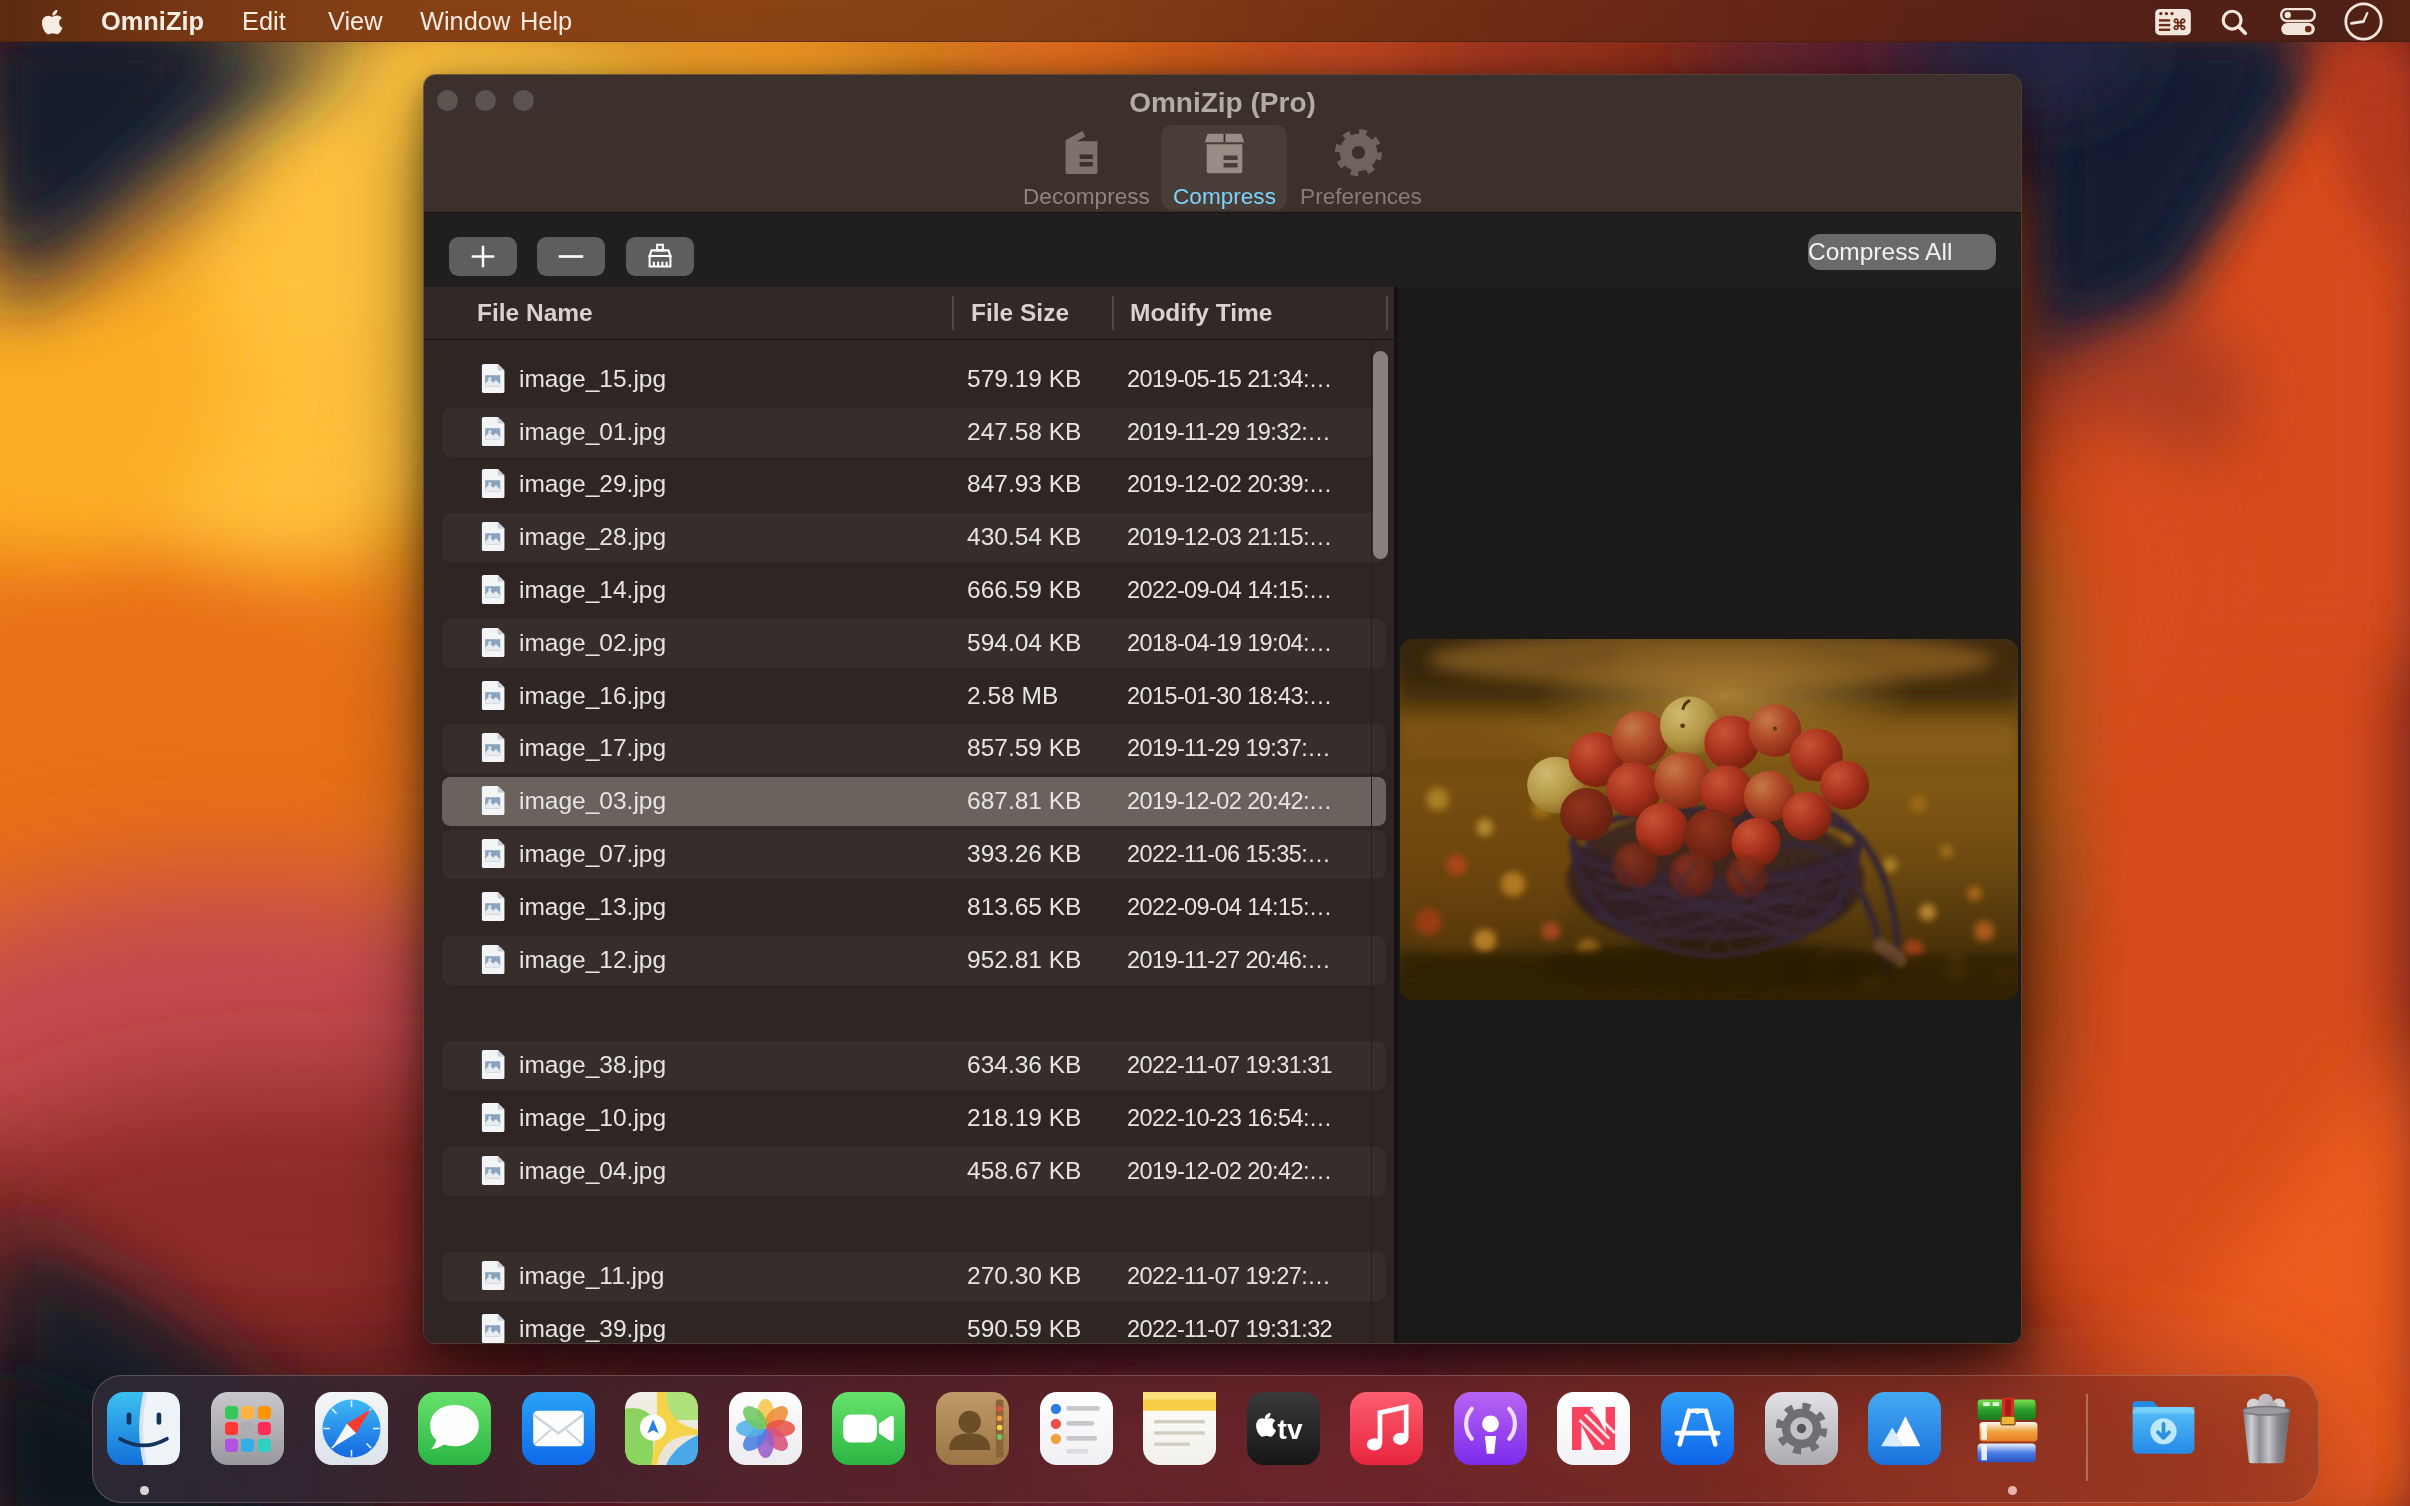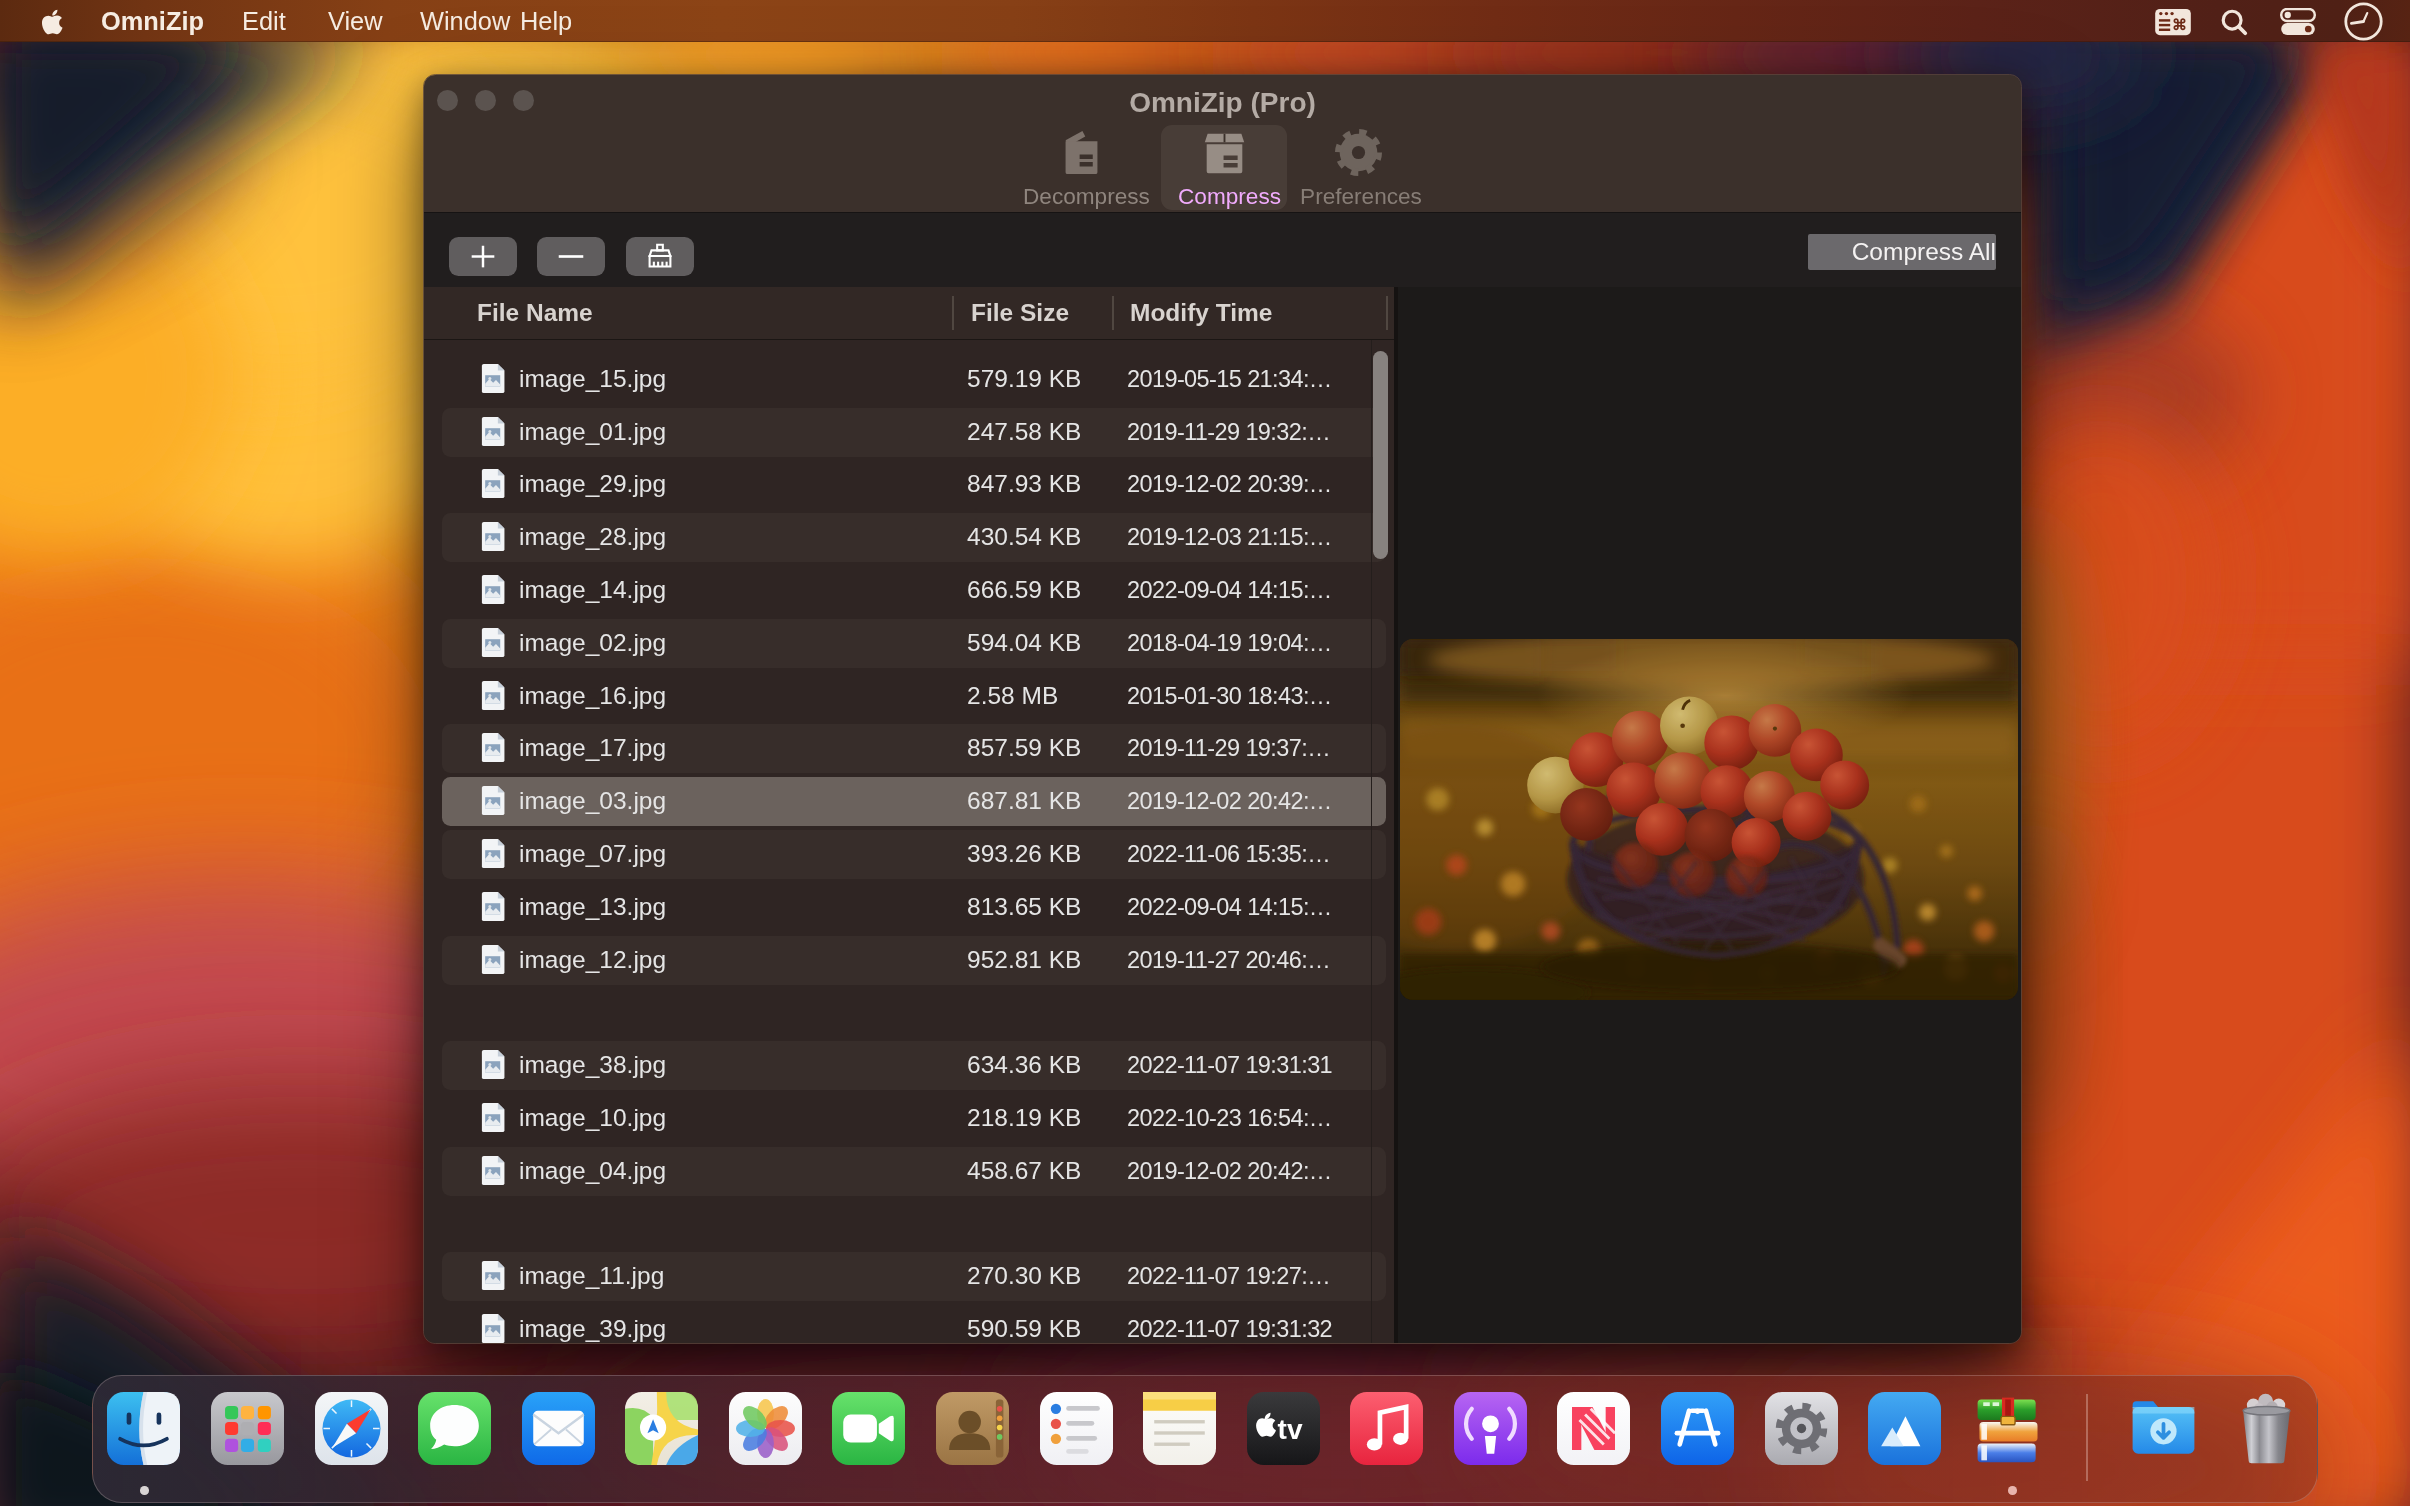--- a/index.html
+++ b/index.html
@@ -131,21 +131,21 @@
 </g>
     </svg>
     <span class="tablab" style="left:599px;width:122px;color:#8f857e;left:599px">Decompress</span>
     <svg class="abs" style="left:778px;top:56px" width="45" height="45" viewBox="0 0 48 48">
 <g fill="#978d85">
 <path d="M6,3 L42,3 L45,12 L3,12 Z"></path>
 <rect x="23" y="3" width="2" height="9" fill="#3b302b"></rect>
 <path d="M5,14 L43,14 L43,43 Q43,45 41,45 L7,45 Q5,45 5,43 Z M23,26 L38,26 L38,31 L23,31 Z M23,34 L38,34 L38,39 L23,39 Z" fill-rule="evenodd"></path>
 </g>
     </svg>
-    <span class="tablab" style="left:744px;width:113px;text-align:right;color:#f0abfc">Compress</span>
+    <span class="tablab" style="left:744px;width:113px;text-align:center;color:#7dd3fc">Compress</span>
     <svg class="abs" style="left:911px;top:54px" width="47" height="47" viewBox="0 0 50 50">
 <circle cx="25" cy="25" r="20" fill="#6e645d"></circle>
 <circle cx="25" cy="25" r="21" fill="none" stroke="#6e645d" stroke-width="8" stroke-dasharray="7.5 9"></circle>
 <circle cx="25" cy="25" r="7" fill="#3b302b"></circle>
     </svg>
     <span class="tablab" style="left:874px;width:126px;text-align:center;color:#877d76">Preferences</span>
     <div class="abs" style="left:0;top:137px;width:1597px;height:75px;background:#211e1e;border-top:0.9px solid #161313"></div>
     <div class="tbtn" style="left:24.5px;top:162px"><svg width="68" height="39" viewBox="0 0 72 41">
         <line x1="24" y1="20.5" x2="48" y2="20.5" stroke="#fff" stroke-width="2.6"></line>
         <line x1="36" y1="9" x2="36" y2="32" stroke="#fff" stroke-width="2.6"></line>
@@ -157,21 +157,21 @@
 <g stroke="#fff" stroke-width="2.2" fill="none">
 <path d="M33,8 L39,8 L39,14 L33,14 Z"></path>
 <path d="M27,14 L45,14 L47,20 L25,20 Z"></path>
 <path d="M25,20 L47,20 L47,31 L25,31 Z"></path>
 <path d="M29.5,31 L29.5,26"></path>
           <path d="M34,31 L34,26"></path>
           <path d="M38.5,31 L38.5,26"></path>
           <path d="M43,31 L43,26"></path>
 </g>
       </svg></div>
-    <div class="abs" style="left:1384px;top:159px;width:188px;height:36px;border-radius:2px;background:#6b696c;color:#f4f2f2;font-size:24.5px;text-align:right;line-height:36px">Compress All</div>
+    <div class="abs" style="left:1384px;top:159px;width:188px;height:36px;border-radius:12px;background:#6b696c;color:#f4f2f2;font-size:24.5px;text-align:left;line-height:36px">Compress All</div>
     <div class="abs" style="left:0;top:212px;width:970px;height:53px;background:#322825;color:#d8d3cf;font-size:24.5px;font-weight:bold;border-bottom:0.9px solid #1b1614;box-sizing:border-box">
       <span class="abs" style="left:53px;top:12.2px">File Name</span>
       <span class="abs" style="left:547px;top:12.2px">File Size</span>
       <span class="abs" style="left:706px;top:12.2px">Modify Time</span>
       <div class="csep" style="left:528px"></div>
       <div class="csep" style="left:688px"></div>
       <div class="csep" style="left:962px"></div>
     </div>
     <div class="abs" style="left:0;top:265px;width:970px;height:1004px;background:#2f2523;overflow:hidden">
       <div class="row" style="top:12.7px">

